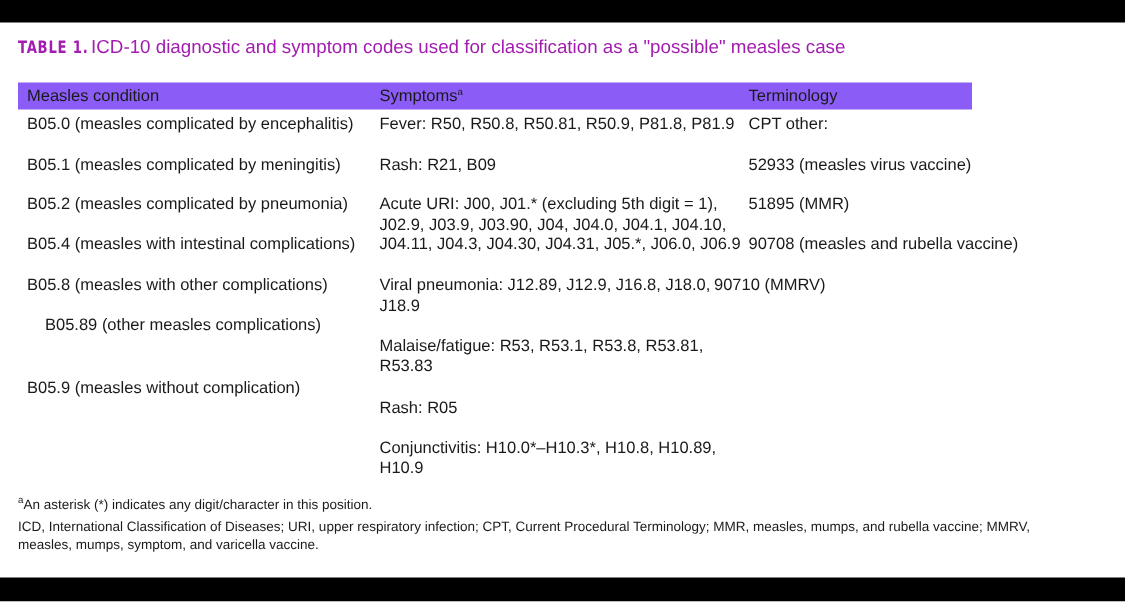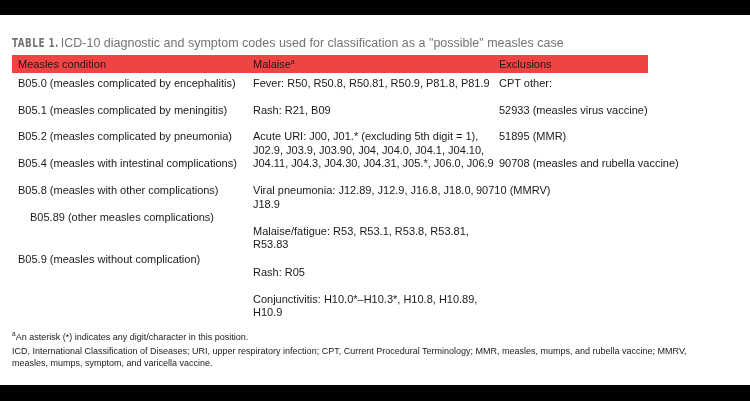--- a/index.html
+++ b/index.html
@@ -1,41 +1,41 @@
 <!DOCTYPE html>
 <html><head>
   <meta charset="utf-8">
   <style>
     * { margin: 0; padding: 0; box-sizing: border-box; }
     html, body { width: 750px; height: 401px; background: #ffffff; overflow: hidden; }
     body { font-family: "Liberation Sans", sans-serif; color: #1a1a1a; position: relative; }
     .bar-top { position: absolute; left: 0; top: 0; width: 750px; height: 15px; background: #000; }
     .bar-bottom { position: absolute; left: 0; top: 385px; width: 750px; height: 16px; background: #000; }
-    .title { position: absolute; left: 12px; top: 36px; font-size: 12.5px; color: #737373; white-space: nowrap; }
+    .title { position: absolute; left: 12px; top: 24px; font-size: 12.5px; color: #a21caf; white-space: nowrap; }
     .title .label { font-family: "DejaVu Sans Condensed", "DejaVu Sans", sans-serif; font-weight: bold; letter-spacing: 0.6px; font-size: 11.5px; transform: scaleX(0.85); display: inline-block; transform-origin: left; margin-right: -10px; }
-    .header-row { position: absolute; left: 12px; top: 55px; width: 636px; height: 18px; background: #ef4444; }
+    .header-row { position: absolute; left: 12px; top: 55px; width: 636px; height: 18px; background: #8b5cf6; }
     .hcell { position: absolute; top: 3px; font-size: 11px; color: #1a1a1a; white-space: nowrap; }
     .cell { position: absolute; font-size: 11px; line-height: 13px; color: #1a1a1a; white-space: nowrap; }
     .foot { position: absolute; left: 12px; font-size: 9px; line-height: 11.5px; color: #1a1a1a; white-space: nowrap; }
     .foot sup, .hcell sup { font-size: 6.5px; vertical-align: 4px; }
   </style>
 </head>
 <body>
 
 <div class="bar-top"></div>
 
 <div class="title">
   <span class="label">TABLE 1.</span>
   <span>ICD-10 diagnostic and symptom codes used for classification as a "possible" measles case</span>
 </div>
 
 <div class="header-row">
   <span class="hcell" style="left:6px">Measles condition</span>
-  <span class="hcell" style="left:241px"><span>Malaise</span><sup>a</sup></span>
-  <span class="hcell" style="left:487px">Exclusions</span>
+  <span class="hcell" style="left:241px"><span>Symptoms</span><sup>a</sup></span>
+  <span class="hcell" style="left:487px">Terminology</span>
 </div>
 
 <span class="cell" style="left:18px; top:77px">B05.0 (measles complicated by encephalitis)</span>
 <span class="cell" style="left:18px; top:104px">B05.1 (measles complicated by meningitis)</span>
 <span class="cell" style="left:18px; top:130px">B05.2 (measles complicated by pneumonia)</span>
 <span class="cell" style="left:18px; top:157px">B05.4 (measles with intestinal complications)</span>
 <span class="cell" style="left:18px; top:184px">B05.8 (measles with other complications)</span>
 <span class="cell" style="left:30px; top:211px">B05.89 (other measles complications)</span>
 <span class="cell" style="left:18px; top:253px">B05.9 (measles without complication)</span>
 

